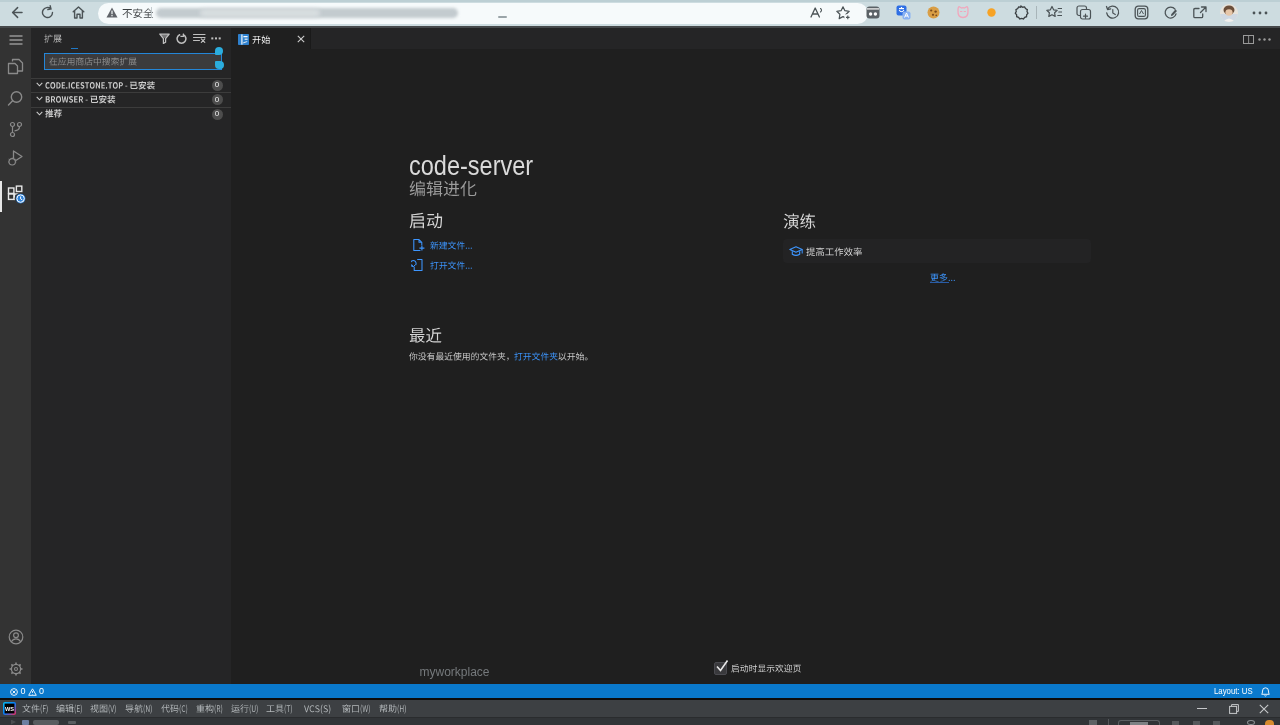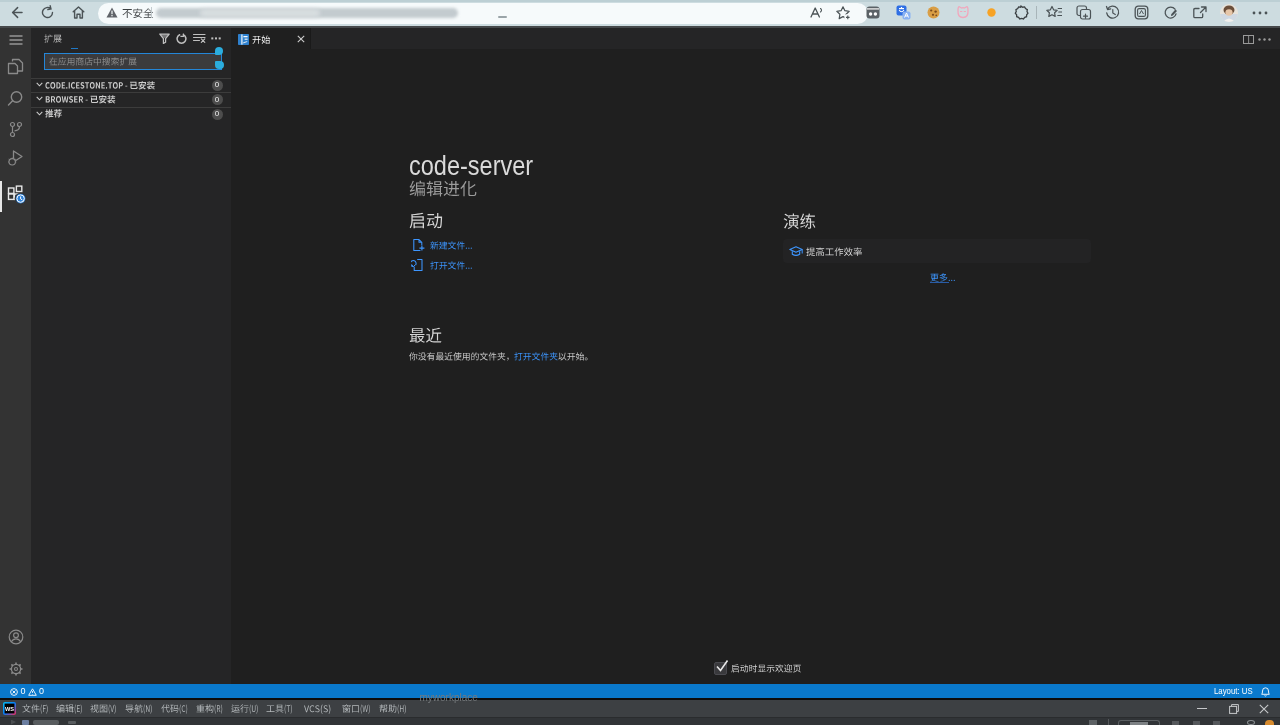--- a/index.html
+++ b/index.html
@@ -414,21 +414,21 @@
 <div class="abs" style="left:342px;top:704.0px">
     <svg width="28" height="12" viewBox="0 0 28 12" style="display:block">
       <path transform="translate(0,7.9)" d="M3.8 -5.0C3.7 -4.7 3.6 -4.3 3.4 -4.0H1.2V0.7H1.8V0.4H7.2V0.7H7.9V-4.0H4.1C4.3 -4.3 4.4 -4.5 4.6 -4.8ZM1.8 -0.2V-3.5H7.2V-0.2ZM2.4 -2.5 3.1 -2.2C2.8 -2.0 2.5 -1.8 2.1 -1.7C2.2 -1.6 2.4 -1.4 2.5 -1.3C2.9 -1.5 3.3 -1.8 3.6 -2.0C4.0 -1.8 4.3 -1.7 4.6 -1.5C4.0 -1.1 3.3 -0.8 2.6 -0.6C2.7 -0.5 2.8 -0.3 2.9 -0.2C3.7 -0.4 4.4 -0.7 5.1 -1.2C5.5 -1.0 5.9 -0.7 6.1 -0.5L6.5 -0.9C6.2 -1.1 5.9 -1.3 5.5 -1.5C5.8 -1.9 6.2 -2.3 6.4 -2.8L6.0 -3.0L5.9 -2.9H4.6L4.8 -3.2L4.3 -3.3C4.1 -3.1 3.9 -2.8 3.5 -2.5C3.3 -2.6 3.0 -2.8 2.7 -2.9ZM5.7 -2.5C5.5 -2.3 5.3 -2.0 5.0 -1.8C4.7 -2.0 4.3 -2.1 4.0 -2.3L4.2 -2.5ZM0.6 -6.9V-5.4H1.3V-6.3H3.1C2.9 -5.5 2.3 -5.0 0.5 -4.8C0.6 -4.7 0.8 -4.4 0.9 -4.2C2.8 -4.6 3.5 -5.2 3.8 -6.3H5.0V-5.4C5.0 -4.8 5.1 -4.6 5.9 -4.6C6.1 -4.6 7.0 -4.6 7.1 -4.6C7.7 -4.6 7.9 -4.8 7.9 -5.5H8.5V-6.9H4.8V-7.6H4.1V-6.9ZM7.8 -5.6C7.6 -5.7 7.5 -5.7 7.4 -5.8C7.3 -5.2 7.3 -5.1 7.0 -5.1C6.9 -5.1 6.1 -5.1 6.0 -5.1C5.7 -5.1 5.6 -5.2 5.6 -5.4V-6.3H7.8Z M10.1 -6.6V0.5H10.8V-0.3H16.2V0.5H16.9V-6.6ZM10.8 -1.0V-5.9H16.2V-1.0Z M19.6 1.8 20.0 1.5C19.4 0.3 19.1 -1.3 19.1 -2.8C19.1 -4.3 19.4 -5.8 20.0 -7.1L19.6 -7.4C19.0 -6.0 18.6 -4.6 18.6 -2.8C18.6 -1.0 19.0 0.4 19.6 1.8Z M21.5 0.0H22.2L23.0 -4.0C23.1 -4.5 23.2 -5.0 23.2 -5.5H23.3C23.3 -5.0 23.4 -4.5 23.5 -4.0L24.3 0.0H25.0L26.0 -6.6H25.4L24.9 -3.0C24.8 -2.3 24.7 -1.6 24.6 -0.9H24.6C24.5 -1.6 24.4 -2.3 24.2 -3.0L23.5 -6.6H23.0L22.3 -3.0C22.2 -2.3 22.1 -1.6 21.9 -0.9H21.9C21.8 -1.6 21.7 -2.3 21.6 -3.0L21.1 -6.6H20.5Z M26.9 1.8C27.5 0.4 27.9 -1.0 27.9 -2.8C27.9 -4.6 27.5 -6.0 26.9 -7.4L26.5 -7.1C27.1 -5.8 27.4 -4.3 27.4 -2.8C27.4 -1.3 27.1 0.3 26.5 1.5Z" fill="#b6babd"></path>
     </svg>
   </div>
 <div class="abs" style="left:378.5px;top:704.0px">
     <svg width="27" height="12" viewBox="0 0 27 12" style="display:block">
       <path transform="translate(0,7.9)" d="M2.5 -7.6V-6.8H0.6V-6.3H2.5V-5.6H0.8V-5.1H2.5V-4.9C2.5 -4.8 2.4 -4.6 2.4 -4.4H0.4V-3.9H2.1C1.9 -3.5 1.4 -3.1 0.6 -2.8C0.8 -2.7 1.0 -2.5 1.1 -2.3C2.1 -2.7 2.6 -3.3 2.9 -3.9H4.9V-4.4H3.1C3.1 -4.6 3.1 -4.8 3.1 -4.9V-5.1H4.6V-5.6H3.1V-6.3H4.8V-6.8H3.1V-7.6ZM5.3 -7.2V-2.7H5.9V-6.6H7.4C7.2 -6.2 6.9 -5.8 6.6 -5.4C7.4 -4.9 7.7 -4.5 7.7 -4.2C7.7 -4.0 7.6 -3.9 7.5 -3.8C7.4 -3.8 7.2 -3.7 7.1 -3.7C6.8 -3.7 6.5 -3.7 6.1 -3.8C6.2 -3.6 6.3 -3.4 6.3 -3.2C6.7 -3.2 7.1 -3.2 7.4 -3.2C7.6 -3.2 7.8 -3.3 7.9 -3.3C8.2 -3.5 8.4 -3.8 8.4 -4.1C8.4 -4.6 8.1 -5.0 7.3 -5.5C7.7 -5.9 8.1 -6.5 8.4 -6.9L8.0 -7.2L7.9 -7.2ZM1.3 -2.4V0.2H2.0V-1.7H4.1V0.7H4.8V-1.7H7.1V-0.5C7.1 -0.4 7.1 -0.4 6.9 -0.4C6.8 -0.4 6.2 -0.4 5.7 -0.4C5.8 -0.2 5.9 0.0 5.9 0.2C6.7 0.2 7.1 0.2 7.4 0.1C7.7 0.0 7.8 -0.2 7.8 -0.5V-2.4H4.8V-3.1H4.1V-2.4Z M14.7 -7.6C14.7 -6.9 14.7 -6.2 14.7 -5.5H13.2V-4.9H14.7C14.5 -2.7 14.1 -0.8 12.3 0.2C12.5 0.4 12.7 0.6 12.8 0.7C14.7 -0.5 15.2 -2.5 15.3 -4.9H16.7C16.6 -1.6 16.5 -0.4 16.3 -0.1C16.2 0.0 16.1 0.0 16.0 0.0C15.8 0.0 15.3 0.0 14.8 -0.0C14.9 0.2 15.0 0.4 15.0 0.6C15.5 0.7 16.0 0.7 16.2 0.6C16.5 0.6 16.7 0.5 16.9 0.3C17.2 -0.1 17.3 -1.4 17.4 -5.2C17.4 -5.3 17.4 -5.5 17.4 -5.5H15.3C15.4 -6.2 15.4 -6.9 15.4 -7.6ZM9.3 -0.9 9.4 -0.2C10.5 -0.4 12.0 -0.8 13.4 -1.1L13.4 -1.7L12.9 -1.6V-7.1H10.0V-1.0ZM10.6 -1.1V-2.7H12.3V-1.5ZM10.6 -4.6H12.3V-3.3H10.6ZM10.6 -5.2V-6.5H12.3V-5.2Z M19.6 1.8 20.0 1.5C19.4 0.3 19.1 -1.3 19.1 -2.8C19.1 -4.3 19.4 -5.8 20.0 -7.1L19.6 -7.4C19.0 -6.0 18.6 -4.6 18.6 -2.8C18.6 -1.0 19.0 0.4 19.6 1.8Z M21.0 0.0H21.6V-3.1H23.9V0.0H24.5V-6.6H23.9V-3.8H21.6V-6.6H21.0Z M25.9 1.8C26.5 0.4 26.9 -1.0 26.9 -2.8C26.9 -4.6 26.5 -6.0 25.9 -7.4L25.5 -7.1C26.1 -5.8 26.3 -4.3 26.3 -2.8C26.3 -1.3 26.1 0.3 25.5 1.5Z" fill="#b6babd"></path>
     </svg>
   </div>
-<div class="abs" style="left:419.5px;top:692px;font-size:10px;color:#75797c">myworkplace</div>
+<div class="abs" style="left:419.5px;top:665px;font-size:12px;color:#75797c">myworkplace</div>
 <div class="abs" style="left:1197px;top:708px;width:10px;height:1.2px;background:#c6c8ca"></div>
 <svg class="abs" style="left:1229px;top:704px" width="10" height="10" viewBox="0 0 10 10">
     <rect x="0.6" y="2.4" width="7" height="7" stroke="#c6c8ca" stroke-width="1" fill="none"></rect>
     <path d="M2.6 2.4 V0.6 H9.4 V7.4 H7.6" stroke="#c6c8ca" stroke-width="1" fill="none"></path>
   </svg>
 <svg class="abs" style="left:1259px;top:703.5px" width="10" height="10" viewBox="0 0 10 10">
     <path d="M0.8 0.8 9.2 9.2 M9.2 0.8 0.8 9.2" stroke="#c6c8ca" stroke-width="1.1"></path>
   </svg>
 <div class="abs" style="left:1089px;top:719.5px;width:8px;height:5.5px;background:#5d6164"></div>
 <div class="abs" style="left:1108px;top:719px;width:1px;height:6px;background:#55585b"></div>

